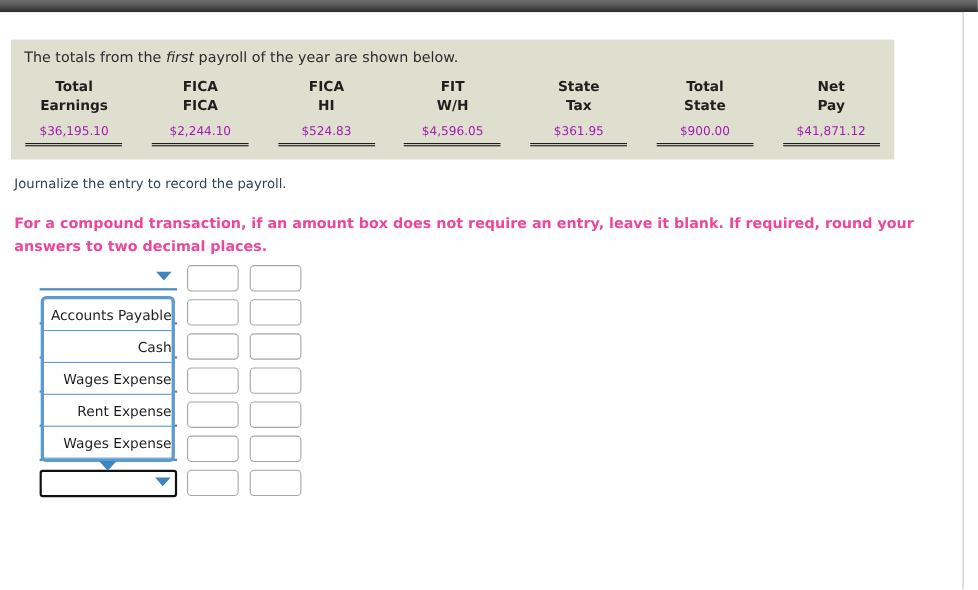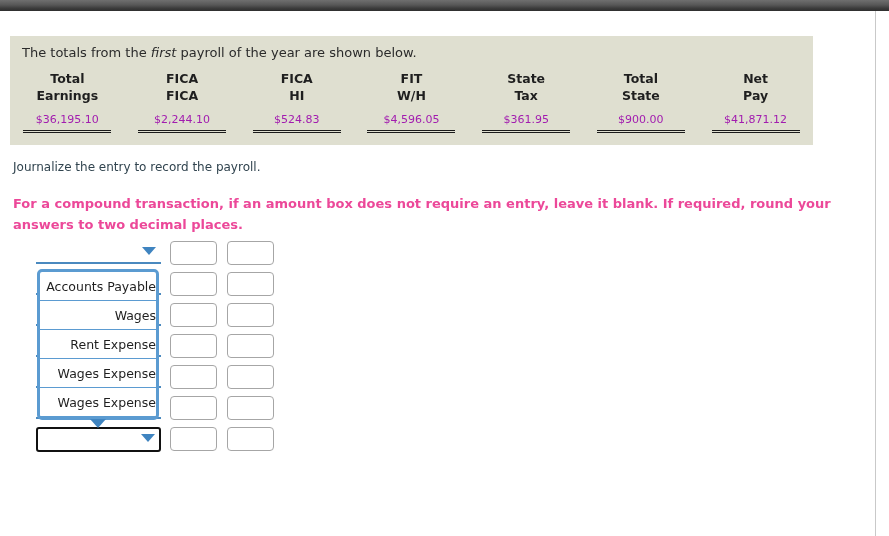--- a/index.html
+++ b/index.html
@@ -330,23 +330,23 @@
         <span class="caret"></span>
       </div>
       <div class="amt-box c1"></div>
       <div class="amt-box c2"></div>
     </div>
 
   </div>
 
   <div class="dropdown">
     <div class="dd-item">Accounts Payable</div>
-    <div class="dd-item">Wages</div>
+    <div class="dd-item">Cash</div>
+    <div class="dd-item">Wages Expense</div>
     <div class="dd-item">Rent Expense</div>
-    <div class="dd-item">Wages Expense</div>
     <div class="dd-item">Wages Expense</div>
     <div class="dd-scroll-arrow"></div>
   </div>
 
 </div>
 
 <div class="scroll-gutter">
   <div class="track"></div>
 </div>
 

